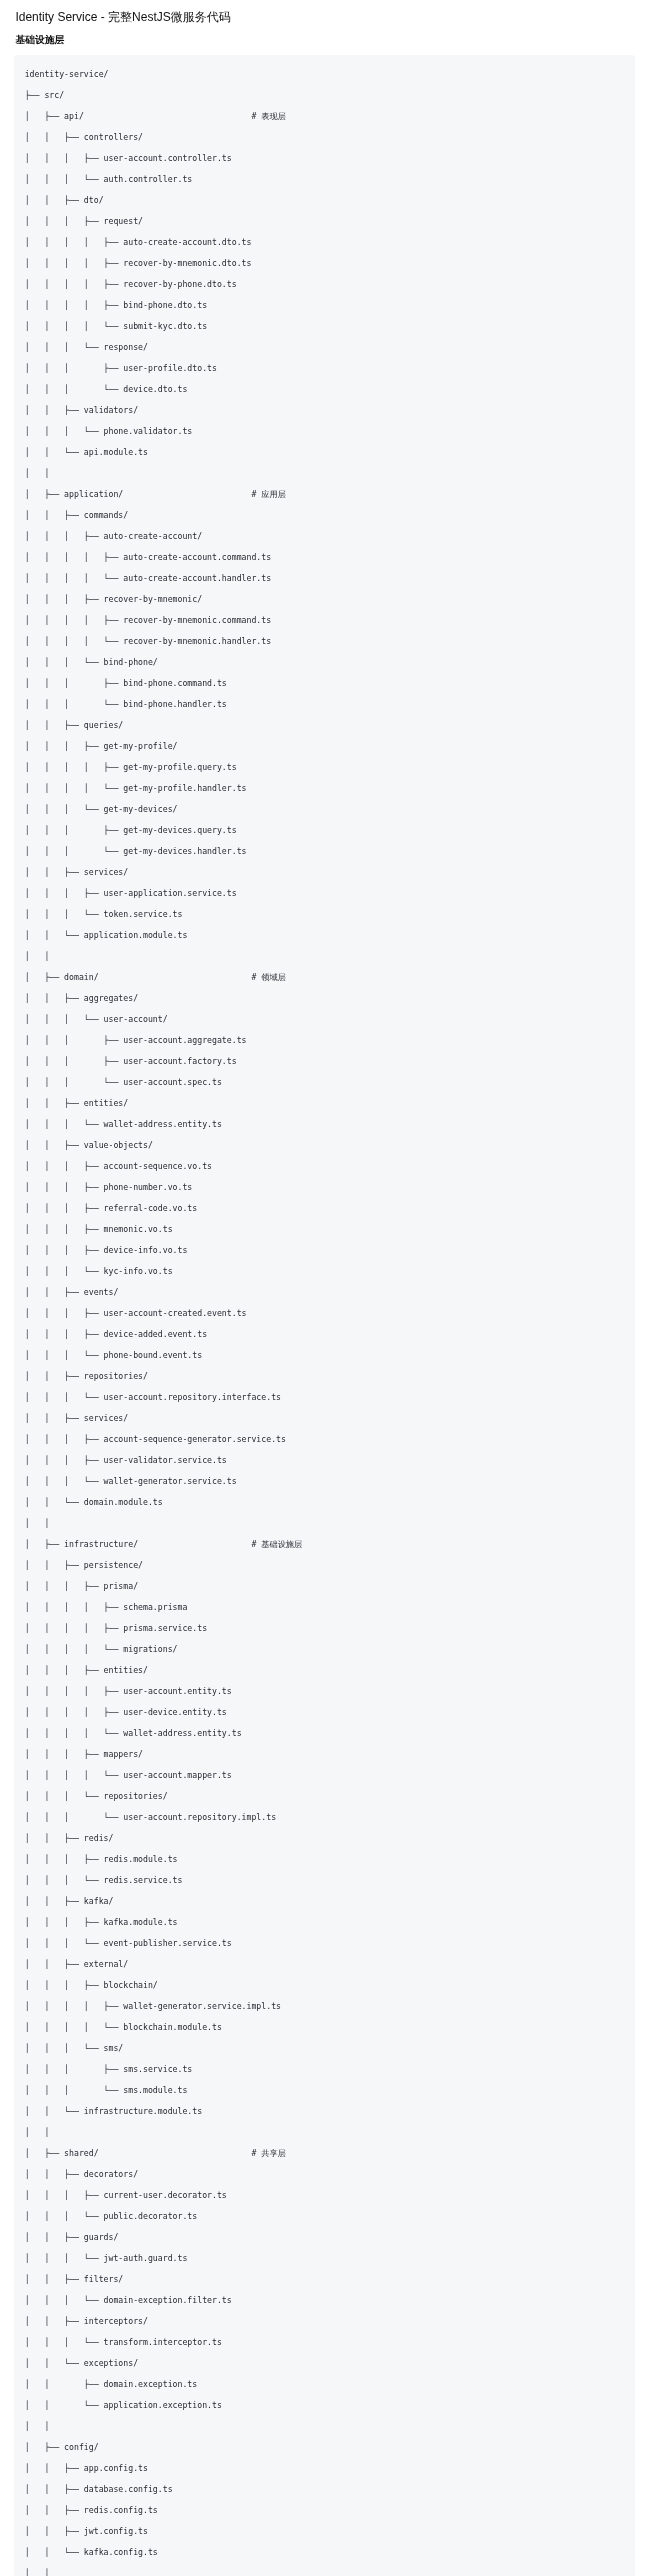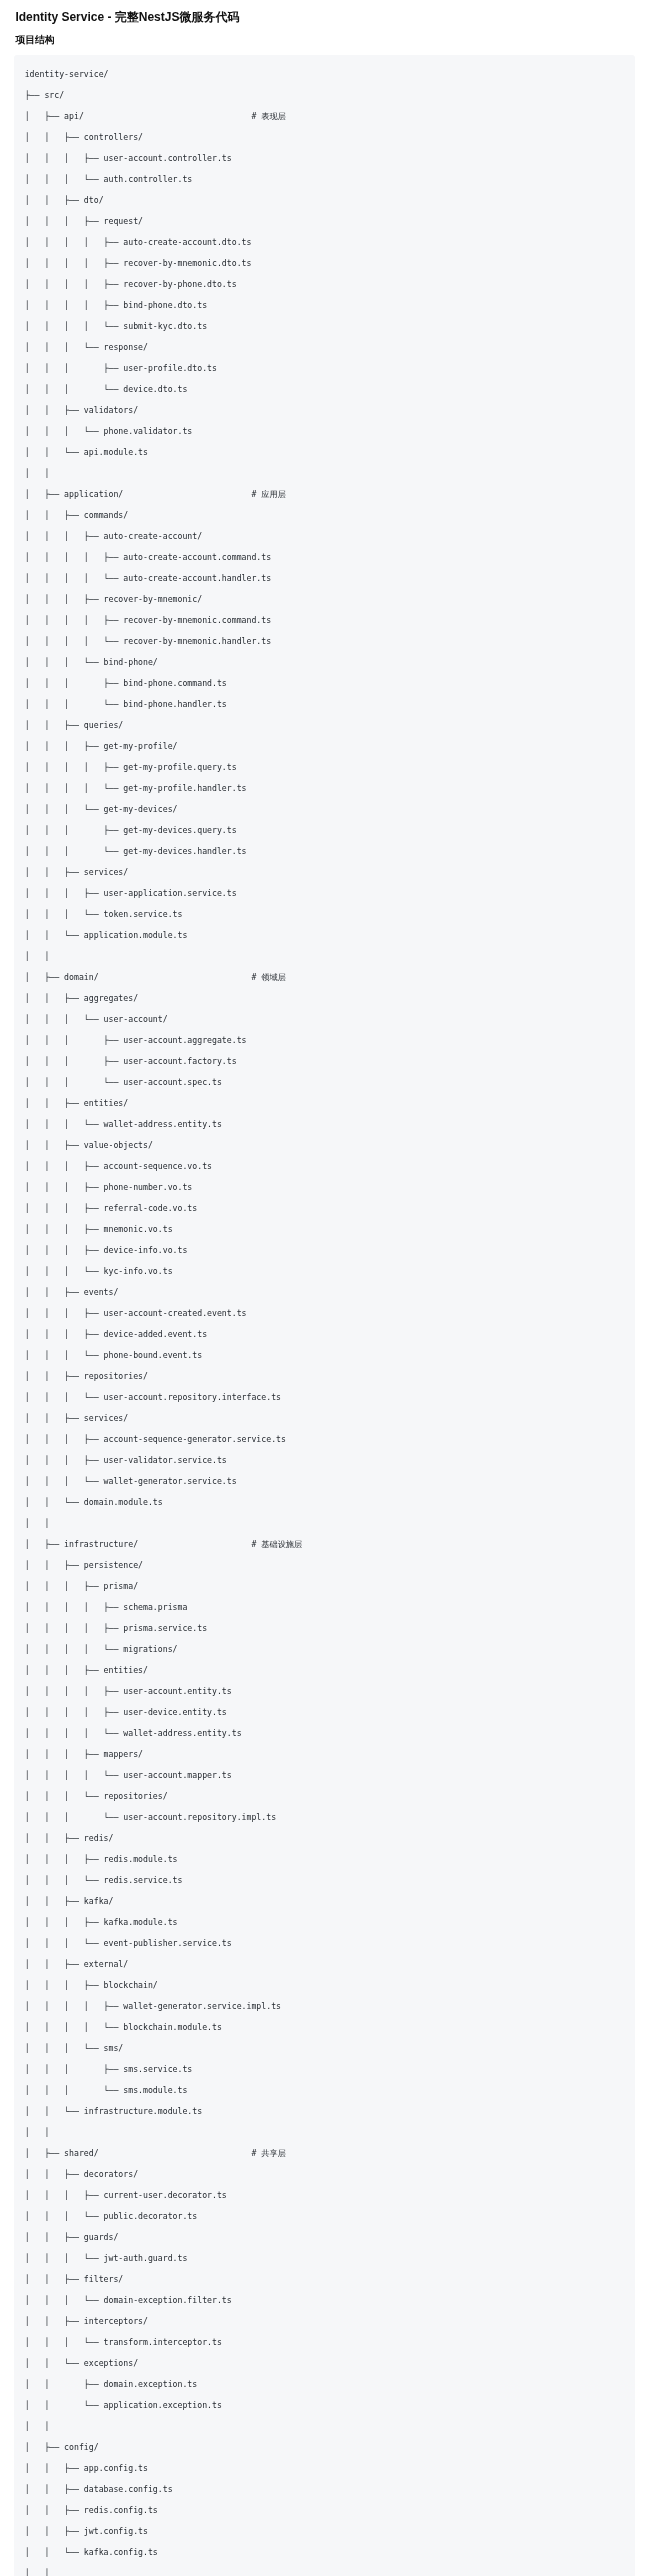--- a/index.html
+++ b/index.html
@@ -13,21 +13,21 @@
   body {
     width: 649px;
     background: var(--page-bg);
     padding: 5.2px 14.4px 10.3px 14.4px;
     font-family: "Liberation Sans", "DejaVu Sans", sans-serif;
     color: var(--heading-color);
   }
   h1.doc-title {
     font-size: 12px;
     line-height: 1.35;
-    font-weight: 700;
+    font-weight: 400;
     margin: 4.1px 0 8.2px 1px;
     color: var(--heading-color);
   }
   h2.section-heading {
     font-size: 9.8px;
     line-height: 1.3;
     font-weight: 700;
     margin: 0 0 8.2px 1px;
     color: var(--heading-color);
   }
@@ -46,21 +46,21 @@
     white-space: pre;
     display: block;
   }
 </style>
 </head>
 <body>
 
 <div class="page">
   <h1 class="doc-title">Identity Service - 完整NestJS微服务代码</h1>
 
-  <h2 class="section-heading">项目结构</h2>
+  <h2 class="section-heading">基础设施层</h2>
 
   <pre class="code-block"><code>identity-service/
 ├── src/
 │   ├── api/                                  # 表现层
 │   │   ├── controllers/
 │   │   │   ├── user-account.controller.ts
 │   │   │   └── auth.controller.ts
 │   │   ├── dto/
 │   │   │   ├── request/
 │   │   │   │   ├── auto-create-account.dto.ts

